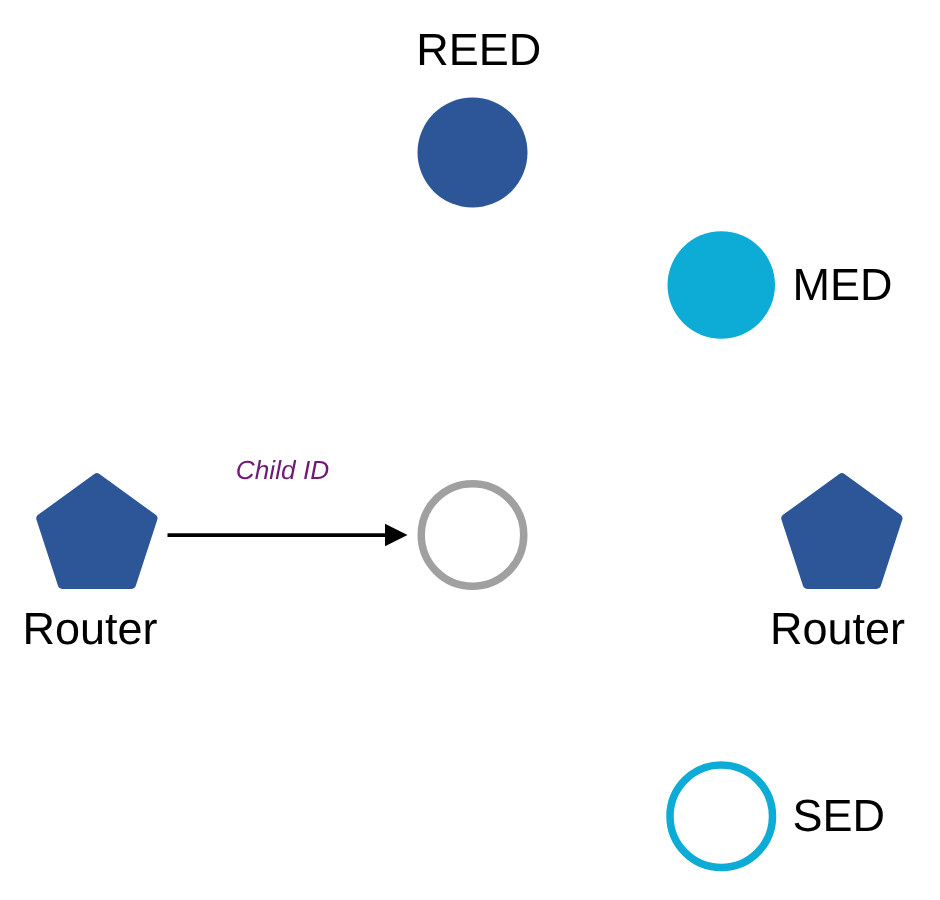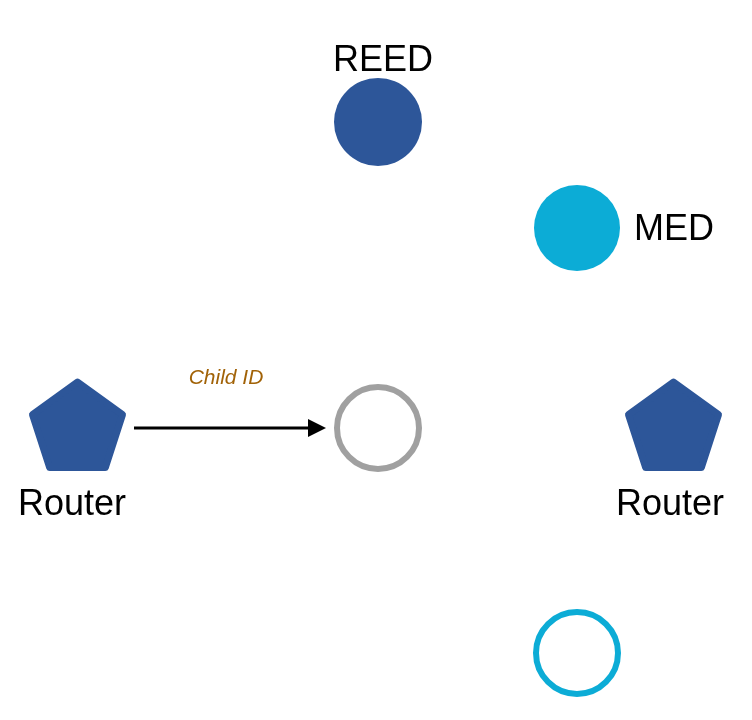--- a/index.html
+++ b/index.html
@@ -25,35 +25,35 @@
     color: #000000;
     white-space: nowrap;
     letter-spacing: 0px;
   }
   .edge-label {
     position: absolute;
     font-family: "Liberation Sans", sans-serif;
     font-style: italic;
     font-size: 21px;
     line-height: 26px;
-    color: #a16207;
+    color: #701a75;
     text-align: center;
     white-space: nowrap;
   }
   .shape {
     position: absolute;
   }
   svg { display: block; overflow: visible; }
 </style>
 </head>
 <body>
 
 <div id="canvas">
 
-  <div class="node-label" style="left:333px; top:22px;margin-top:19px;">REED</div>
+  <div class="node-label" style="left:333px; top:22px;">REED</div>
   <div class="shape" style="left:334px; top:78px; width:88px; height:88px;">
     <svg width="88" height="88" viewBox="0 0 88 88" aria-hidden="true">
       <circle cx="44" cy="44" r="44" fill="#2d5699"></circle>
     </svg>
   </div>
 
   <div class="shape" style="left:534px; top:185px; width:86px; height:86px;">
     <svg width="86" height="86" viewBox="0 0 86 86" aria-hidden="true">
       <circle cx="43" cy="43" r="43" fill="#0cacd6"></circle>
     </svg>
@@ -88,14 +88,15 @@
       <path d="M 49.5 4 L 94.5 36.7 L 77.3 89.6 L 21.7 89.6 L 4.5 36.7 Z" fill="#2d5699" stroke="#2d5699" stroke-width="7" stroke-linejoin="round"></path>
     </svg>
   </div>
   <div class="node-label" style="left:616px; top:485px;">Router</div>
 
   <div class="shape" style="left:530px; top:606px; width:94px; height:94px;">
     <svg width="94" height="94" viewBox="0 0 94 94" aria-hidden="true">
       <circle cx="47" cy="47" r="41" fill="#ffffff" stroke="#0cacd6" stroke-width="6"></circle>
     </svg>
   </div>
+  <div class="node-label" style="left:634px; top:635px;">SED</div>
 
 </div>
 
 </body></html>

